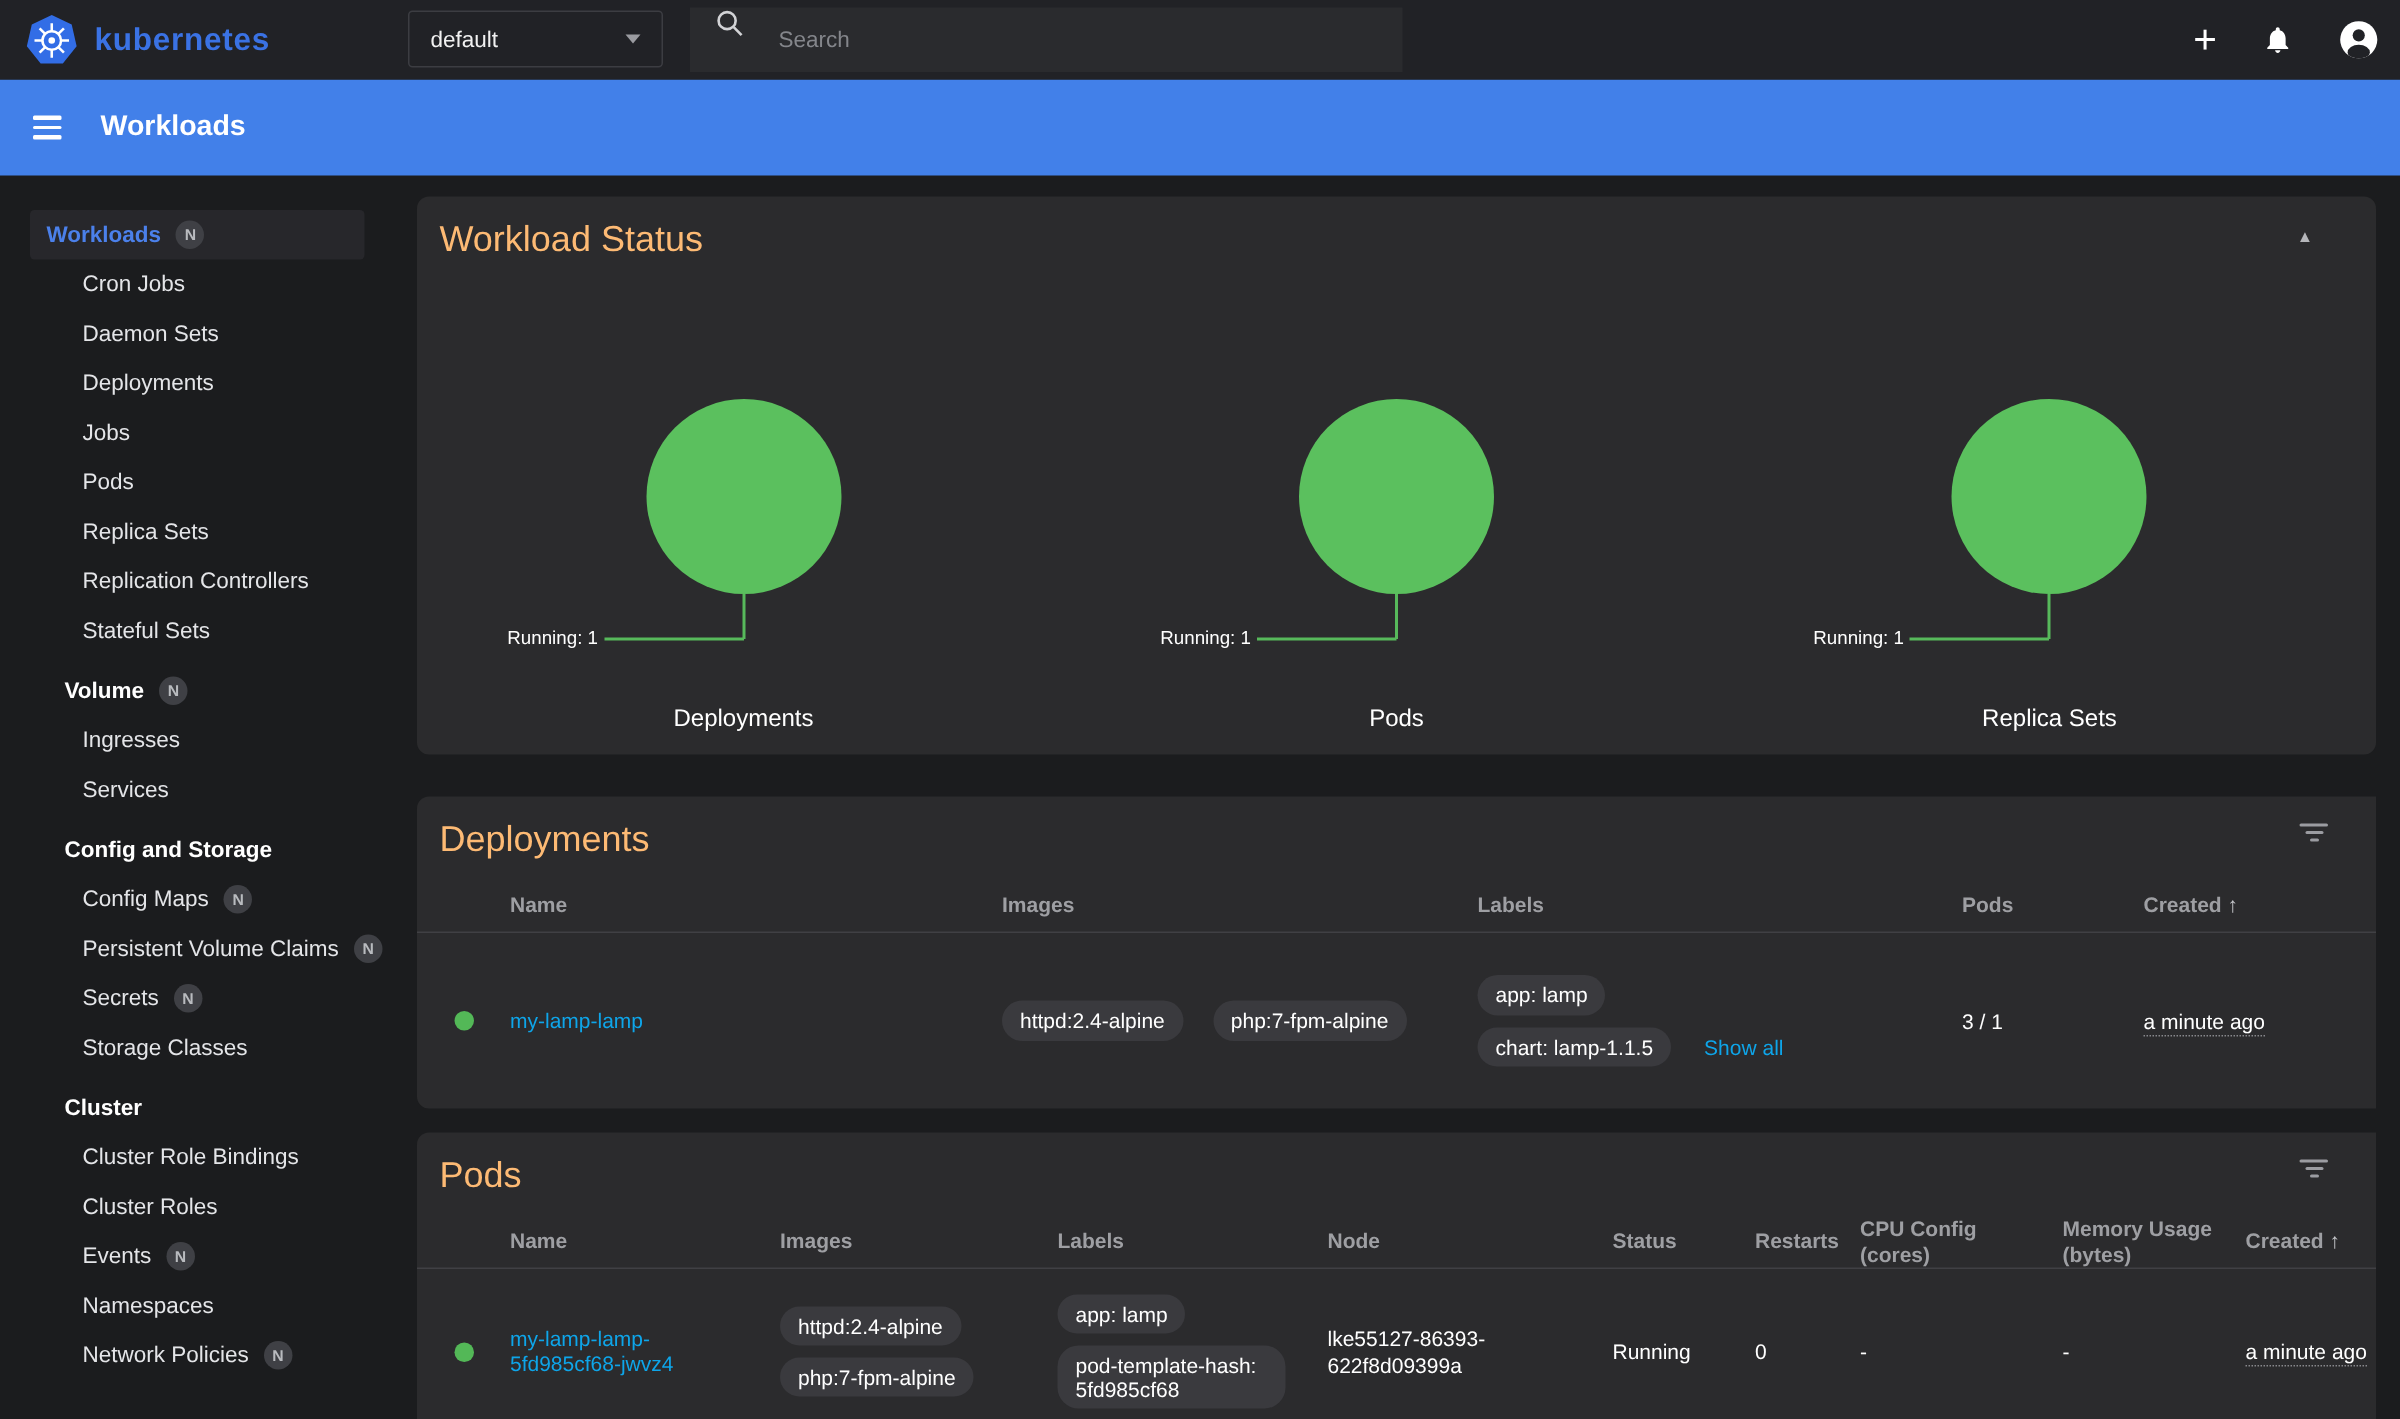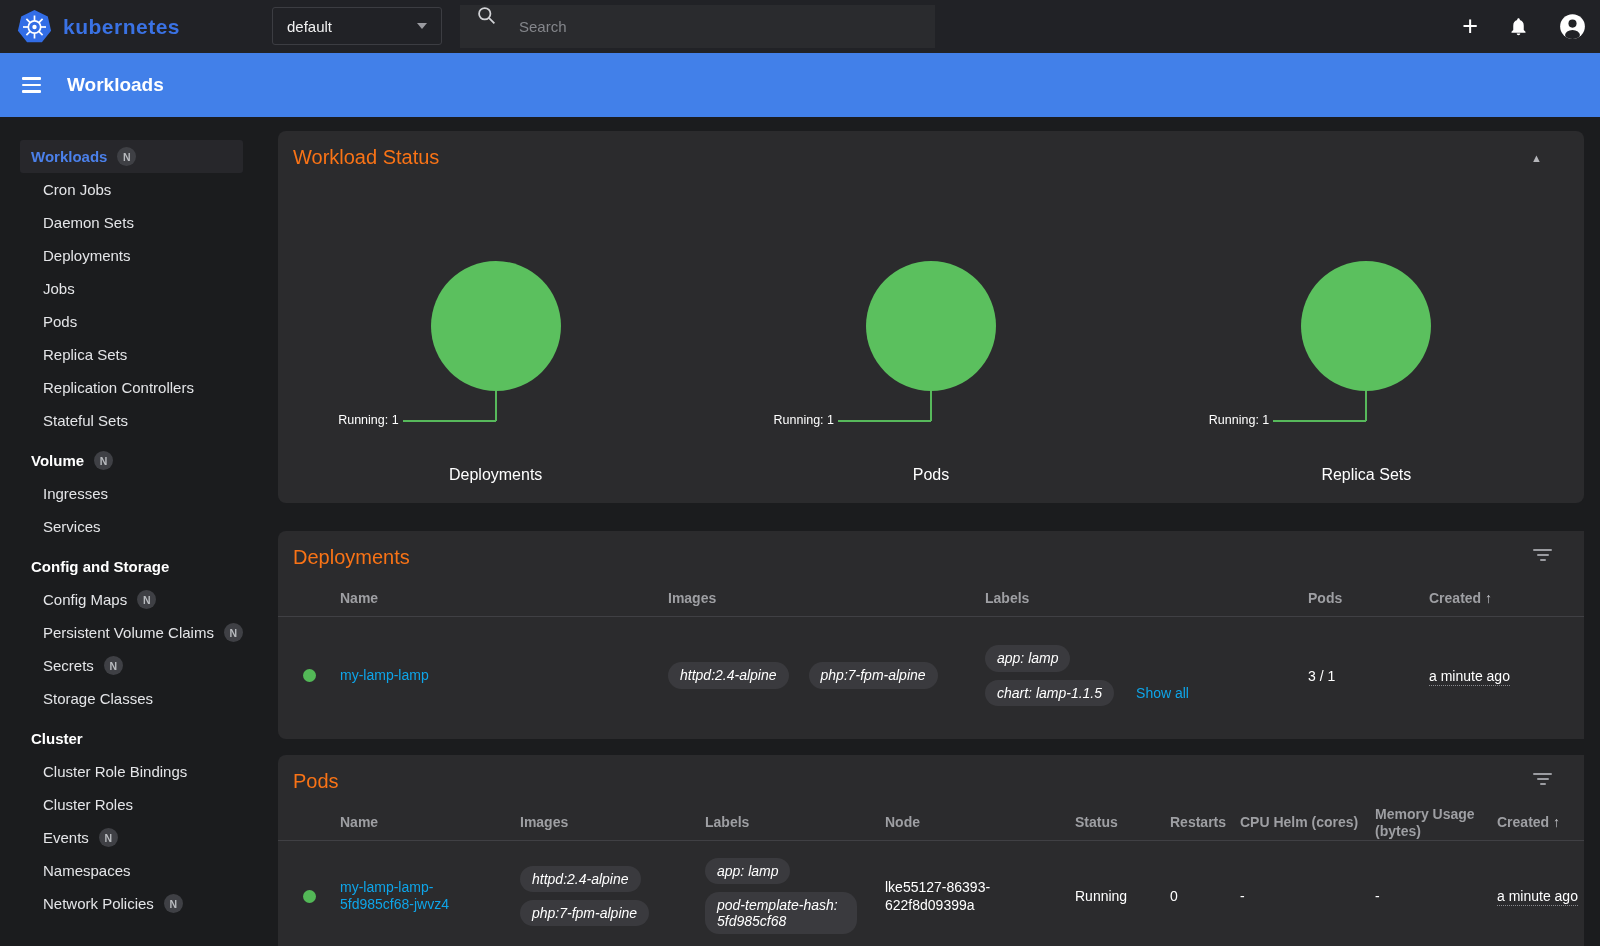--- a/index.html
+++ b/index.html
@@ -27,32 +27,32 @@
 
   
   .appbar { height:64px; background:#4280e9; display:flex; align-items:center; padding-left:22px; gap:26px; }
   .hamburger { width:19px; display:flex; flex-direction:column; gap:4px; cursor:pointer; }
   .hamburger span { height:2.5px; background:#fff; border-radius:1px; }
   .appbar-title { font-size:19px; font-weight:bold; color:#fff; }
 
   
   .layout { display:flex; height:829px; }
   .sidebar { width:262px; flex:none; padding-top:23px; overflow:hidden; }
-  .nav-item { height:33px; display:flex; align-items:center; font-size:15px; color:#e4e5e8; cursor:pointer; padding-left:43px; }
+  .nav-item { height:33px; display:flex; align-items:center; font-size:15px; color:#e4e5e8; cursor:pointer; padding-left:43px;margin-left:12px; }
   .nav-item.root { padding-left:31px; font-weight:bold; }
   .nav-item.section { padding-left:31px; font-weight:bold; color:#fff; margin-top:7px; cursor:default; }
   .nav-item.selected { background:#27272b; border-radius:3px; margin:0 19px 0 20px; padding-left:11px; color:#4b80ea; }
   .n-badge { width:19px; height:19px; border-radius:50%; background:#3f4045; color:#b9bbbf;
              font-size:10.5px; font-weight:bold; display:inline-flex; align-items:center;
              justify-content:center; margin-left:10px; flex:none; }
 
   
   .main { width:1322px; overflow:hidden; padding:14px 0 0 16px; }
   .card { background:#2b2b2d; border-radius:8px; position:relative; }
-  .card-title { font-size:20px; color:#f97316; padding:15px 0 0 15px; }
+  .card-title { font-size:24px; color:#fdba74; padding:15px 0 0 15px; }
 
   .ws-card { width:1306px; height:372px; margin-bottom:28px; }
   .collapse-arrow { position:absolute; top:21px; right:42px; font-size:11px; color:#b5b6ba; cursor:pointer; }
   .charts-row { display:flex; margin-top:92px; }
   .chart-cell { flex:1; display:flex; flex-direction:column; align-items:center; }
   .pie-wrap { position:relative; width:260px; height:175px; }
   .pie { width:130px; height:130px; border-radius:50%; margin:0 auto; }
   .callout-v { position:absolute; left:calc(50% - 1px); top:130px; width:2px; height:30px; }
   .callout-h { position:absolute; right:50%; top:159px; width:93px; height:2px; }
   .callout-label { position:absolute; top:152px; right:calc(50% + 97px); white-space:nowrap;
@@ -72,21 +72,21 @@
   .grid-head { margin-top:12px; height:36px; border-bottom:1px solid #404044; }
   .grid-head > div { font-size:14px; color:#9e9fa3; font-weight:bold; padding-right:10px; line-height:1.2; }
   .grid-row > div { font-size:14px; color:#fff; }
   .dep-row { height:117px; }
   .pods-row { height:110px; }
   .cell-dot { padding-left:25px; }
   .status-dot { width:13px; height:13px; border-radius:50%; background:#53b857; display:block; }
   .link { color:#0ea5e9; cursor:pointer; }
   .name-cell { padding-right:14px; line-height:1.25; }
   .chip { background:#3a3a3e; border-radius:14px; padding:5px 12px; font-size:14px; color:#fff;
-          display:inline-block; line-height:1.15;font-style:italic; }
+          display:inline-block; line-height:1.15; }
   .chip-row { display:flex; gap:20px; }
   .chip-stack { display:flex; flex-direction:column; align-items:flex-start; gap:8px; }
   .chip.wrap { max-width:152px; word-break:break-all; }
   .dotted { border-bottom:1.5px dotted #87888c; padding-bottom:1px; }
   .labels-cell .show-all { margin-left:22px; font-size:14px; }
   .label-line { display:flex; align-items:center; }
   .node-cell { max-width:125px; line-height:1.3; }
   .sort-arrow { font-weight:bold; color:#c7c8cc; }
 </style>
 </head>
@@ -329,21 +329,21 @@
         </div>
 
       <div class="grid-head pods-grid">
         <div></div>
         <div>Name</div>
         <div>Images</div>
         <div>Labels</div>
         <div>Node</div>
         <div>Status</div>
         <div>Restarts</div>
-        <div>CPU Helm (cores)</div>
+        <div>CPU Config (cores)</div>
         <div>Memory Usage (bytes)</div>
         <div>
           <span>Created</span>
           <span class="sort-arrow">↑</span>
         </div>
       </div>
 
       <div class="grid-row pods-grid pods-row">
         <div class="cell-dot">
             <span class="status-dot"></span>

